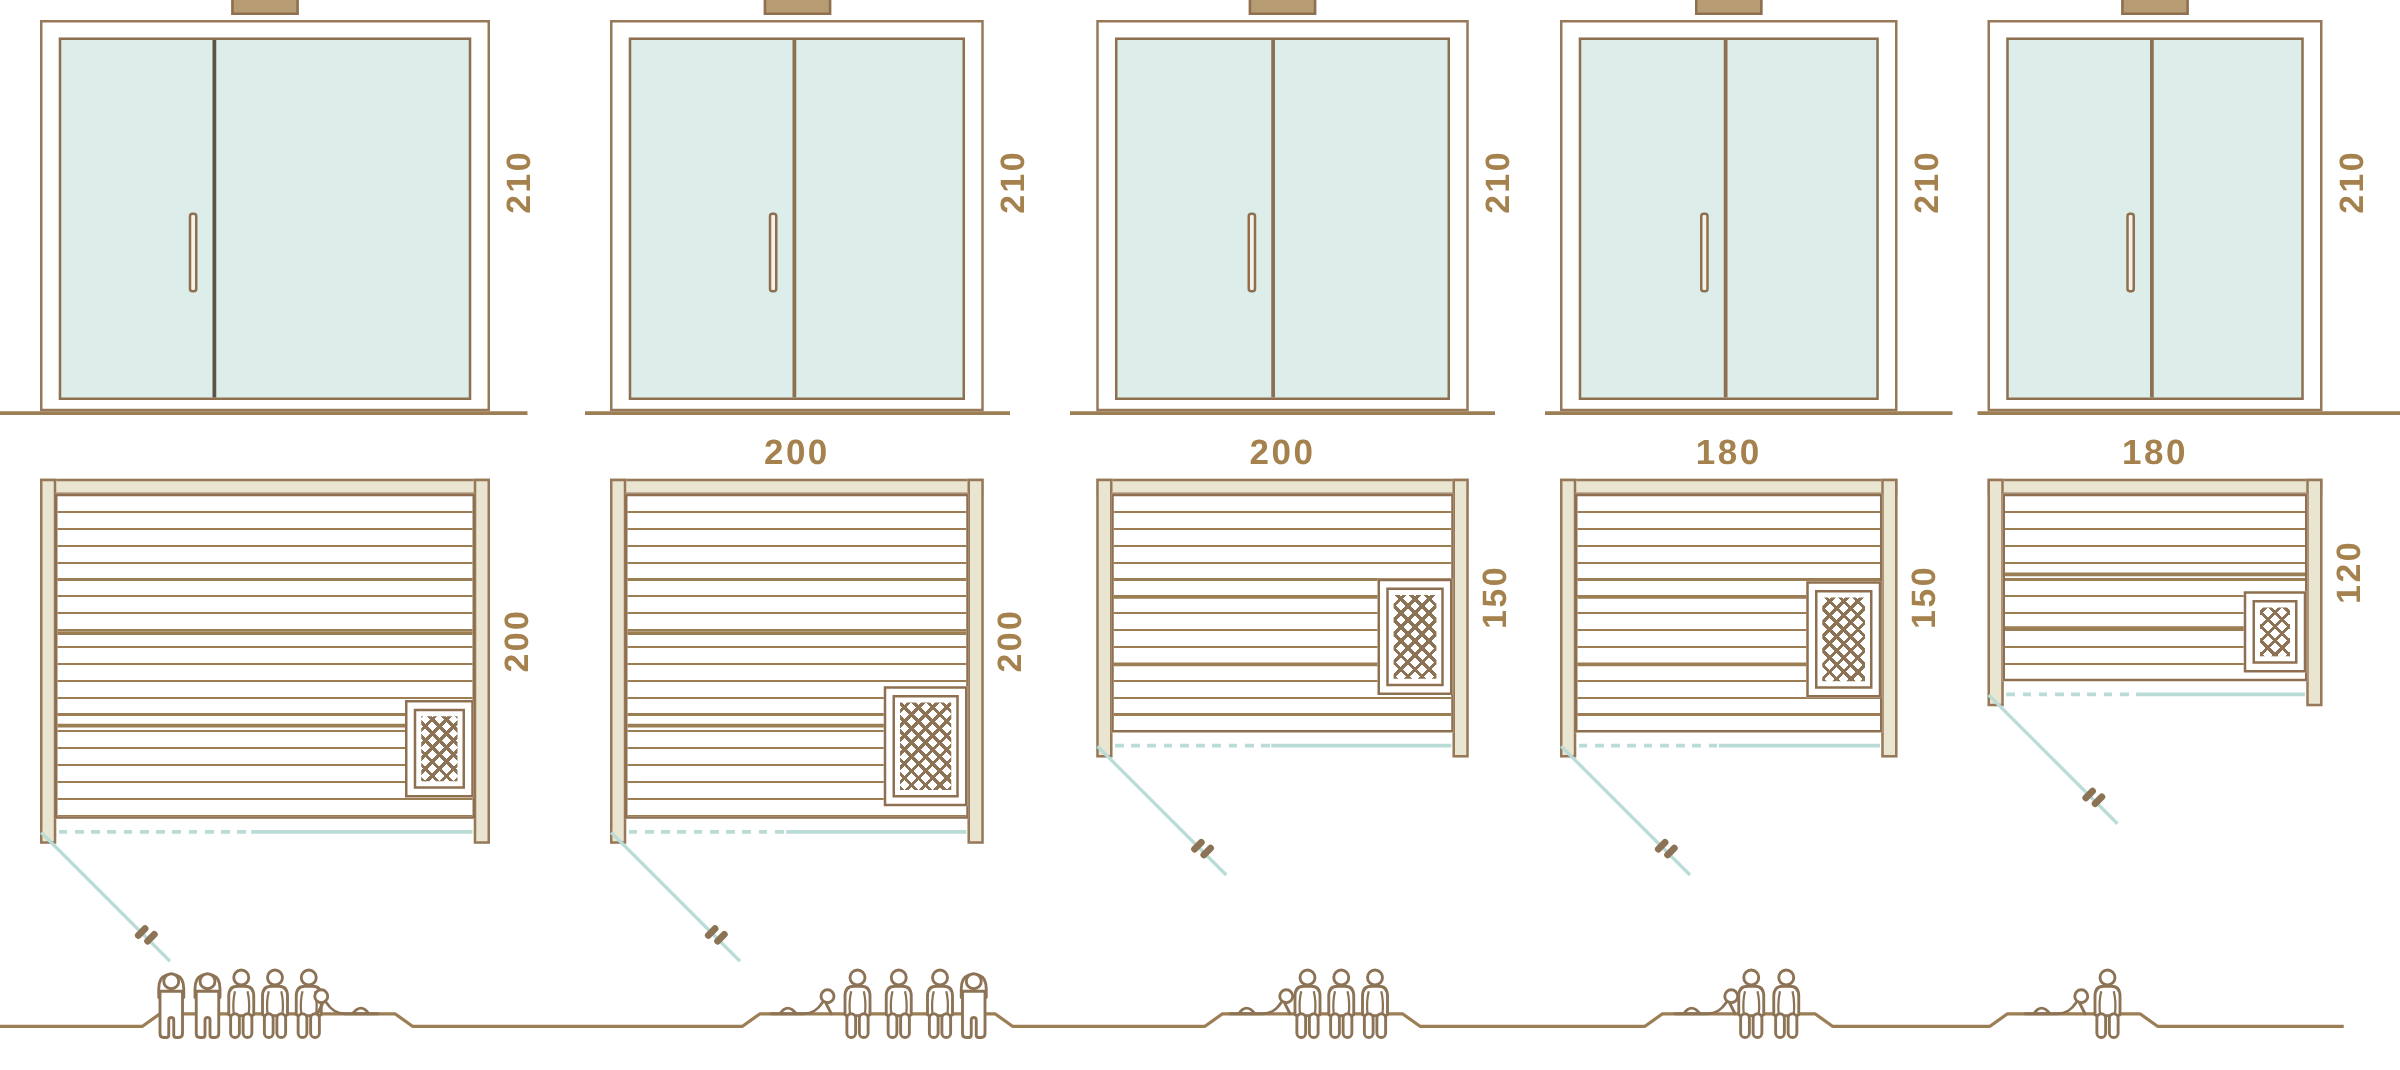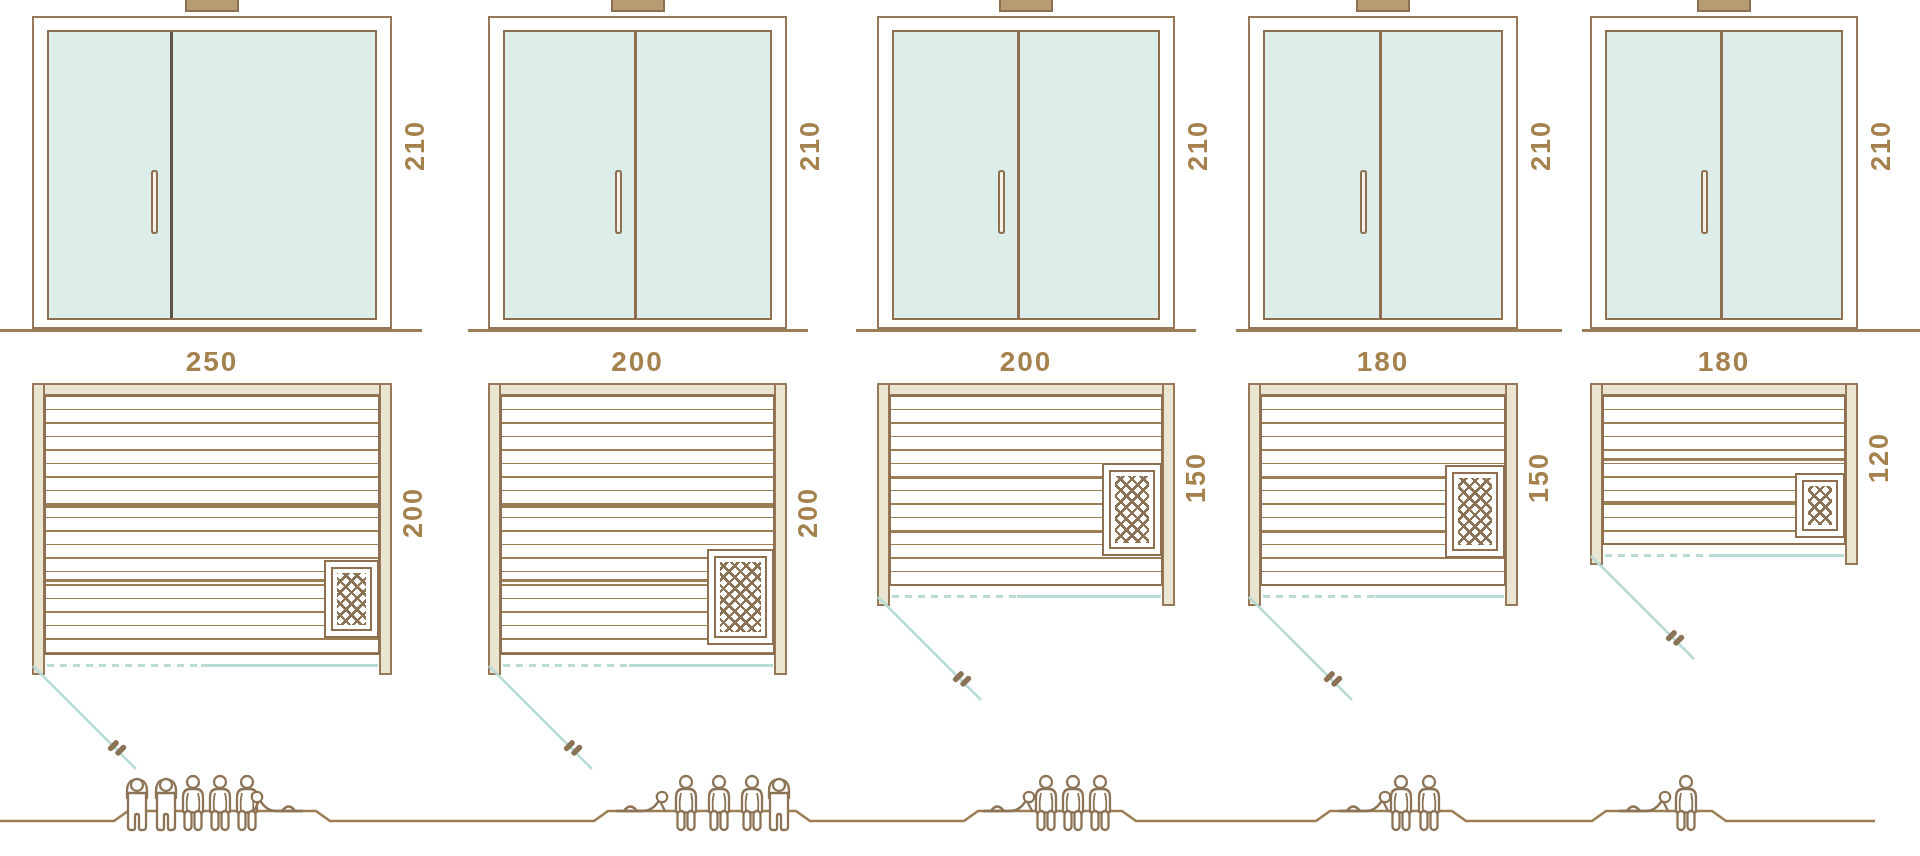--- a/index.html
+++ b/index.html
@@ -66,21 +66,20 @@
           <div class="glass">
             <div class="divider dark" style="left: 37%;"></div>
             <div class="handle" style="left: calc(37% - 19px);"></div>
           </div>
         </div>
         <div class="groundline" style="left: -32px; width: 422px;"></div>
         <div class="vlabel door-h" style="left: 370px; top: 120px;">210</div>
       </div>
 
       <div class="plan" style="top: 383px; height: 283px;">
-        <div class="plan-w-label">250</div>
         <div class="band-top"></div>
         <div class="post post-l" style="height: 292px; left: 0px;"></div>
         <div class="post post-r" style="height: 292px; right: 0px;"></div>
         <div class="interior" style="height: 260px;">
           <div class="hv hv1" style="top: 42%;"></div>
           <div class="hv hv2" style="top: 71%;"></div>
         </div>
         <div class="heater" style="width: 55px; height: 78px; right: 13px; top: 177px;">
           <div class="heater-core">
             <div class="lattice"></div>

